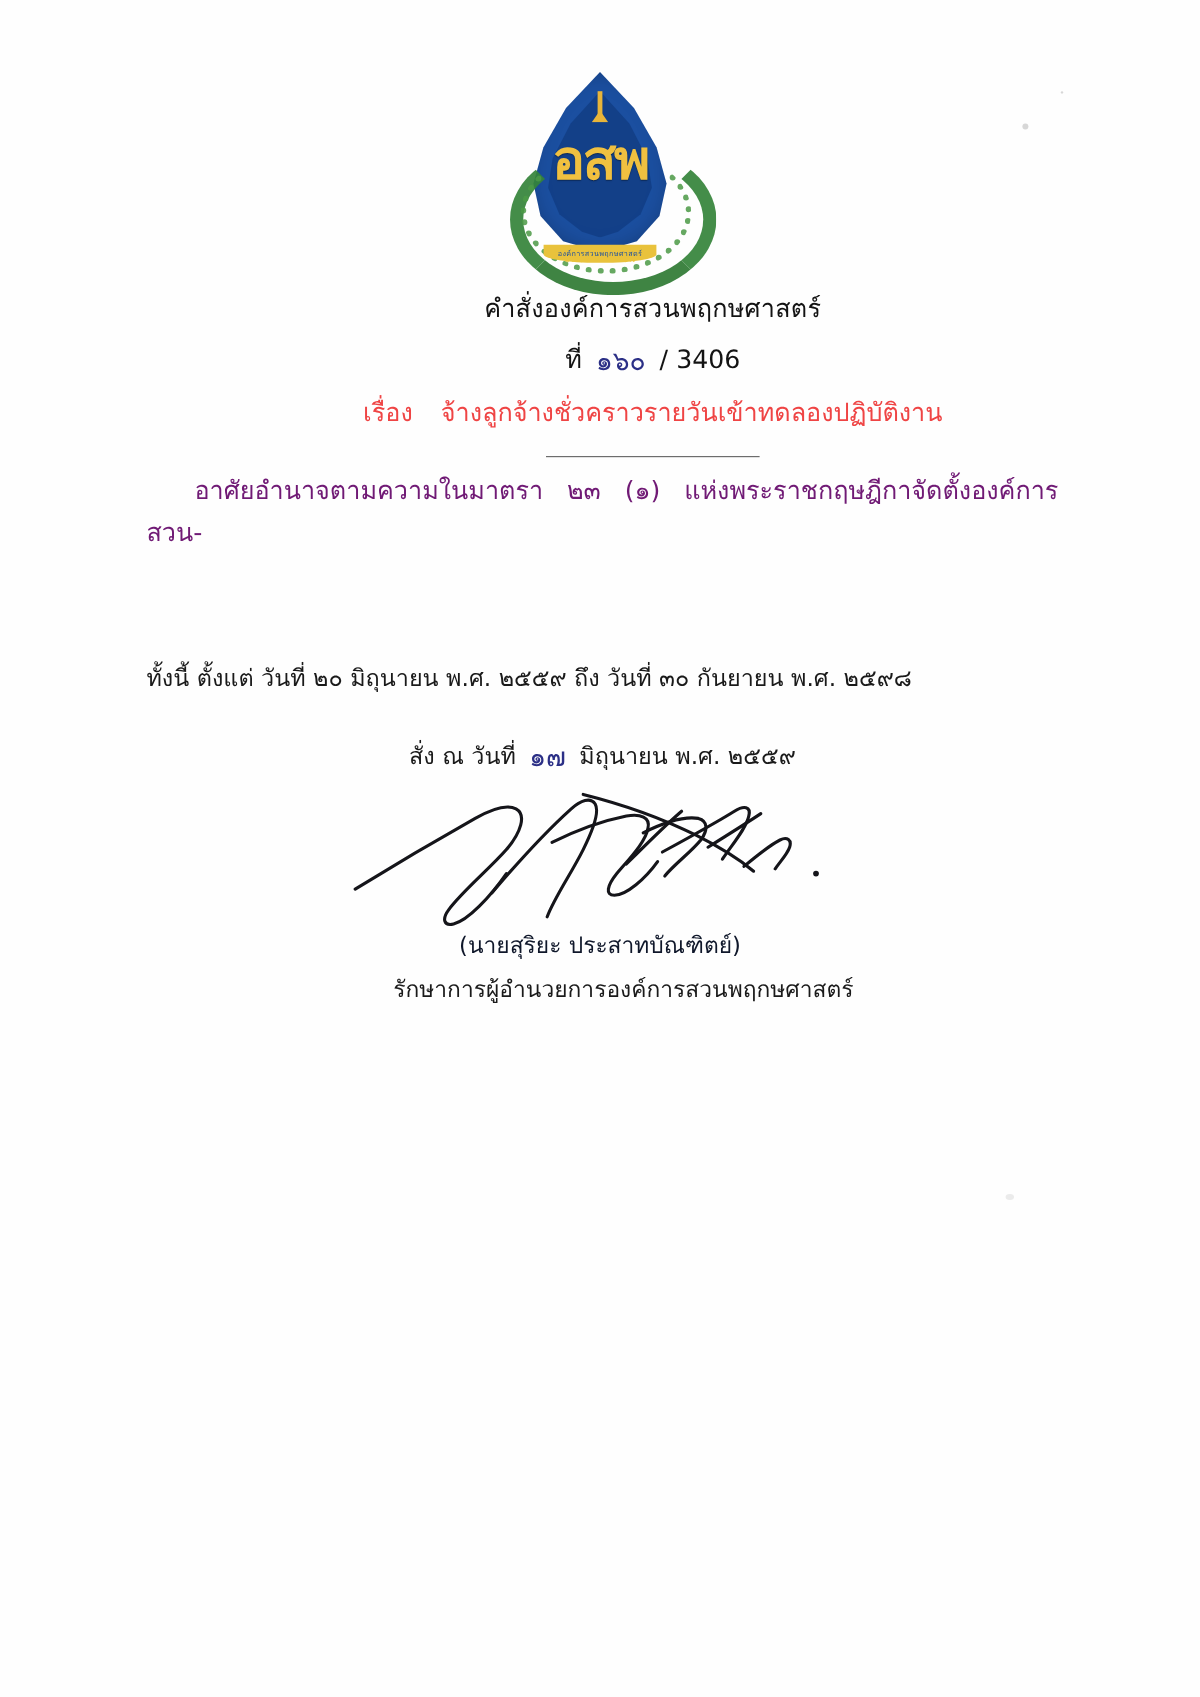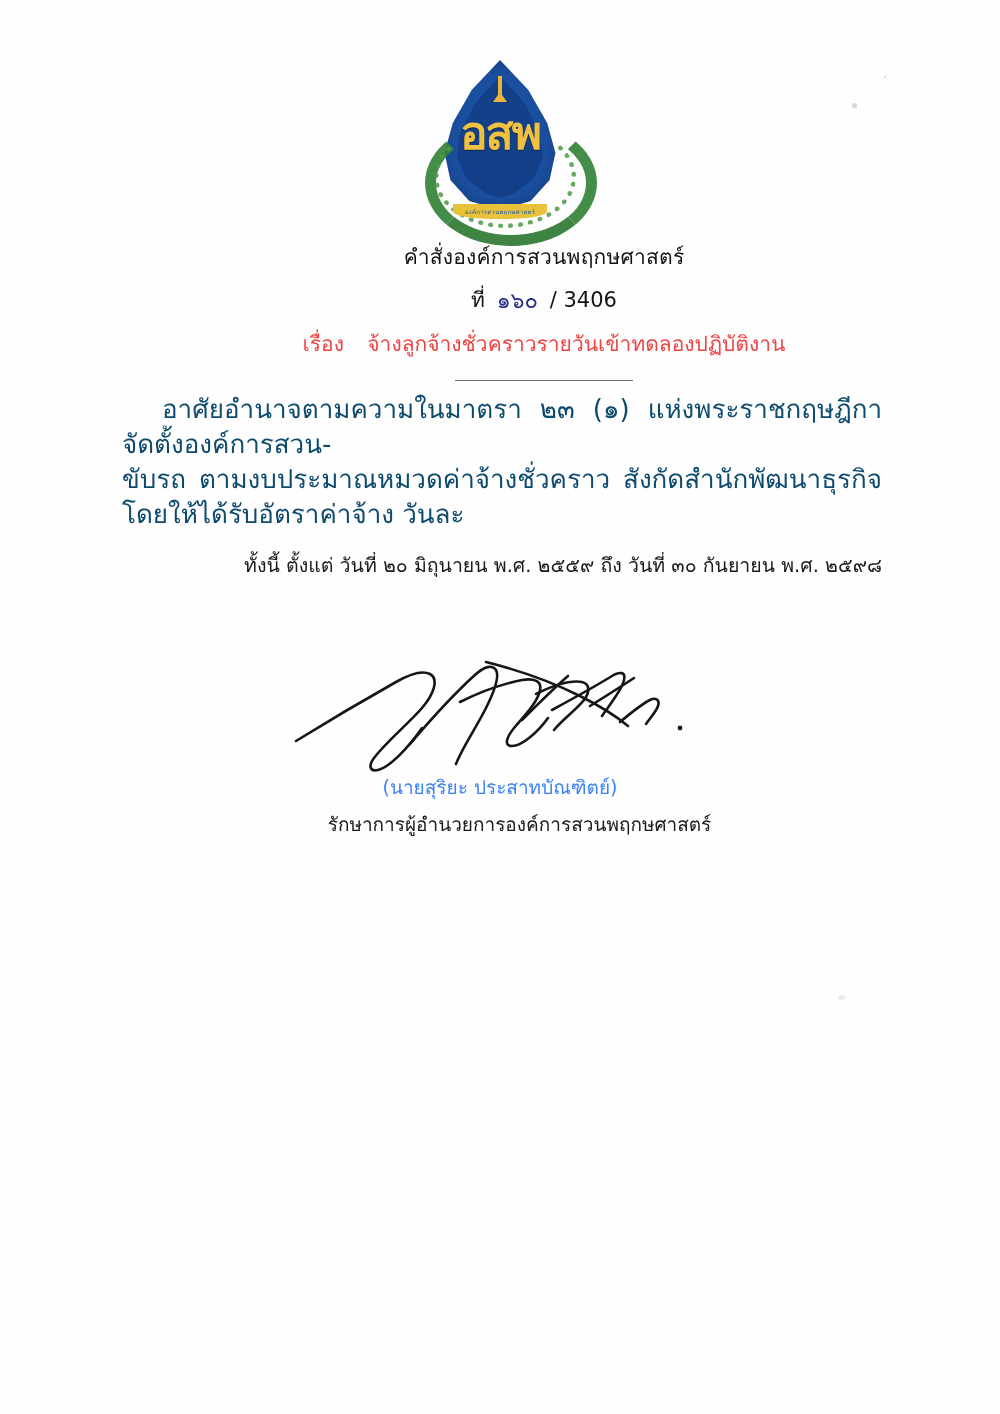--- a/index.html
+++ b/index.html
@@ -185,42 +185,42 @@
     background: #6d6d6d;
     margin: 20px auto 0 auto;
   }
 
   
   .body-block {
     position: absolute;
     left: 122px;
     top: 392px;
     width: 760px;
-    font-size: 26px;
-    color: #0c4a6e;
+    font-size: 21px;
+    color: #701a75;
     line-height: 35px;
     text-align: justify;
   }
   .body-block p {
     margin: 0;
   }
   .indent {
     display: inline-block;
     width: 40px;
   }
   .nbsp-gap { display: inline-block; width: 10px; }
 
   .para-period {
     position: absolute;
     left: 122px;
     top: 550px;
     width: 760px;
     font-size: 19.5px;
     color: #1a1a1a;
-    text-align: right;
+    text-align: left;
   }
   .para-issued {
     position: absolute;
     left: 122px;
     top: 612px;
     width: 760px;
     font-size: 19.5px;
     color: #1a1a1a;
     text-align: center;
   }
@@ -233,21 +233,21 @@
     width: 1000px;
     text-align: center;
   }
   .sig-svg {
     display: block;
     margin: 0 auto;
   }
   .sig-name {
     margin-top: -6px;
     font-size: 19px;
-    color: #3b82f6;
+    color: #0f172a;
   }
   .sig-role {
     margin-top: 7px;
     font-size: 19px;
     color: #1a1a1a;
     padding-left: 39px;
   }
 
   
   .speck {
@@ -288,25 +288,29 @@
     <div class="doc-subject">
       <span>เรื่อง</span>
       <span class="nbsp-gap"></span>
       <span>จ้างลูกจ้างชั่วคราวรายวันเข้าทดลองปฏิบัติงาน</span>
     </div>
     <div class="rule"></div>
   </div>
 
   <div class="body-block">
     <p><span class="indent"></span><span>อาศัยอำนาจตามความในมาตรา ๒๓ (๑) แห่งพระราชกฤษฎีกาจัดตั้งองค์การสวน-</span></p>
-    <p>ขับรถ  ตามงบประมาณหมวดค่าจ้างชั่วคราว  สังกัดสำนักพัฒนาธุรกิจ  โดยให้ได้รับอัตราค่าจ้าง  วันละ</p>
   </div>
 
   <div class="para-period">ทั้งนี้  ตั้งแต่ วันที่  ๒๐   มิถุนายน  พ.ศ. ๒๕๕๙   ถึง  วันที่  ๓๐  กันยายน  พ.ศ. ๒๕๙๘</div>
 
+  <div class="para-issued">
+    <span>สั่ง  ณ  วันที่</span>
+    <span class="handwrite">๑๗</span>
+    <span>มิถุนายน   พ.ศ. ๒๕๕๙</span>
+  </div>
 
   <div class="sig-area">
     <svg class="sig-svg" width="420" height="130" viewBox="0 0 420 130">
       <g fill="none" stroke="#15151a" stroke-width="2.6" stroke-linecap="round" stroke-linejoin="round">
         <path d="M6 93 C40 72 74 52 106 34 C120 26 132 22 140 26 C149 31 144 46 132 60 C118 76 96 94 84 110 C78 118 80 124 88 122 C100 119 118 100 132 80"></path>
         <path d="M120 96 C142 70 166 44 186 26 C194 19 202 16 206 22 C210 29 204 44 196 60 C186 80 172 100 166 116"></path>
         <path d="M170 54 C190 44 212 36 232 32 C244 30 252 33 250 42 C248 54 234 68 224 80 C216 90 214 98 222 98 C232 98 248 84 258 70"></path>
         <path d="M232 72 C248 56 264 40 278 28"></path>
         <path d="M246 46 C262 38 280 32 292 34 C300 36 300 44 294 52 C286 62 272 72 264 82"></path>
         <path d="M262 62 C284 50 306 38 322 28 C330 23 336 24 334 32 C332 42 320 56 312 68"></path>

